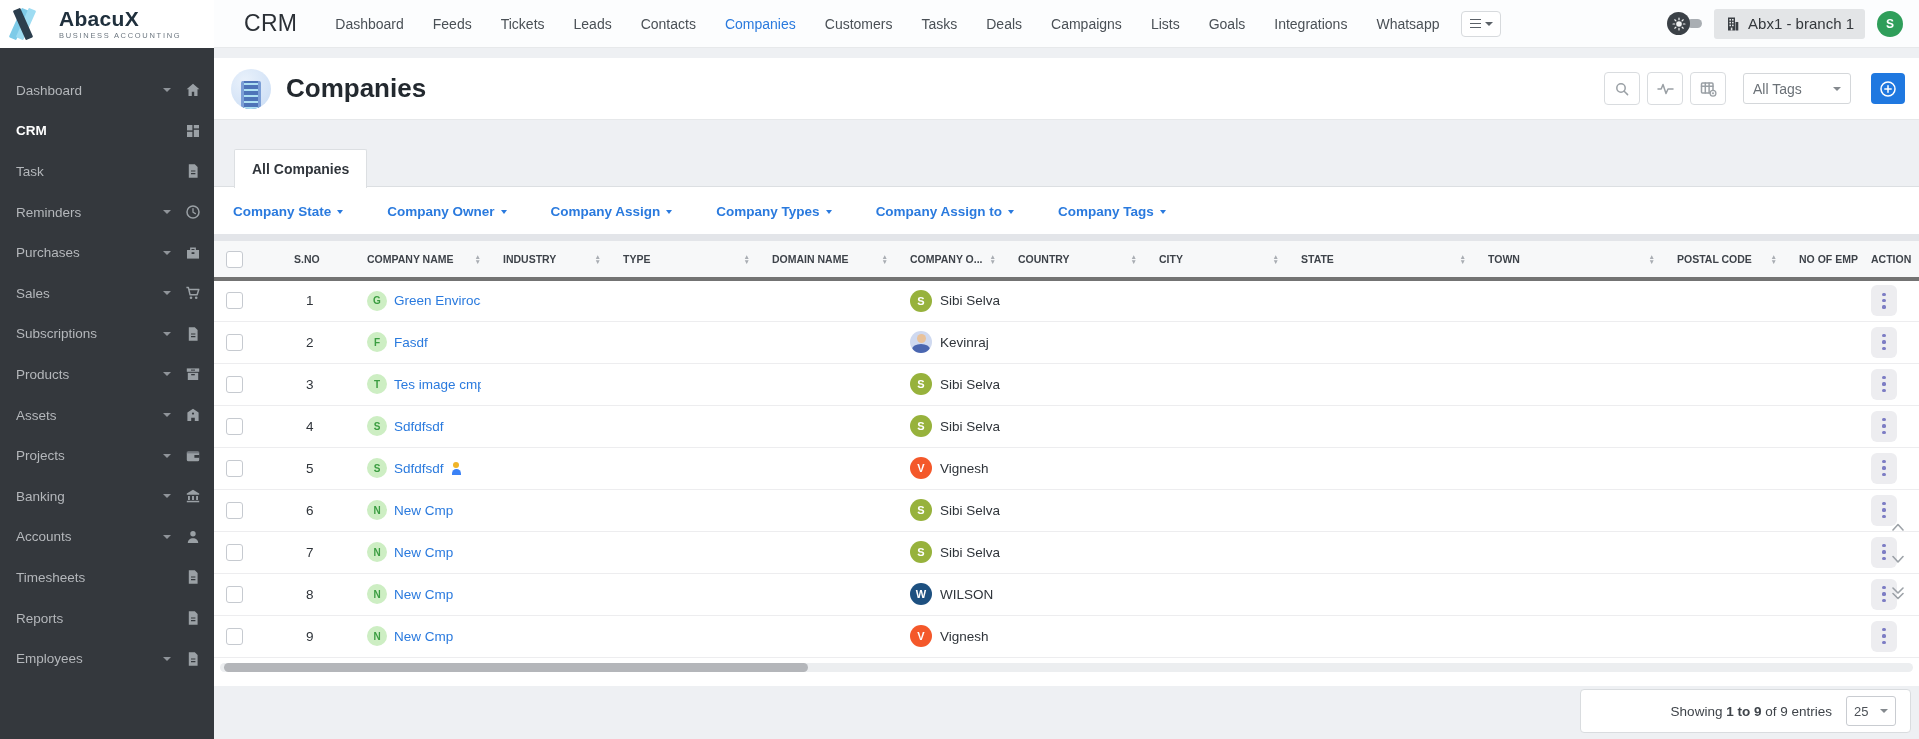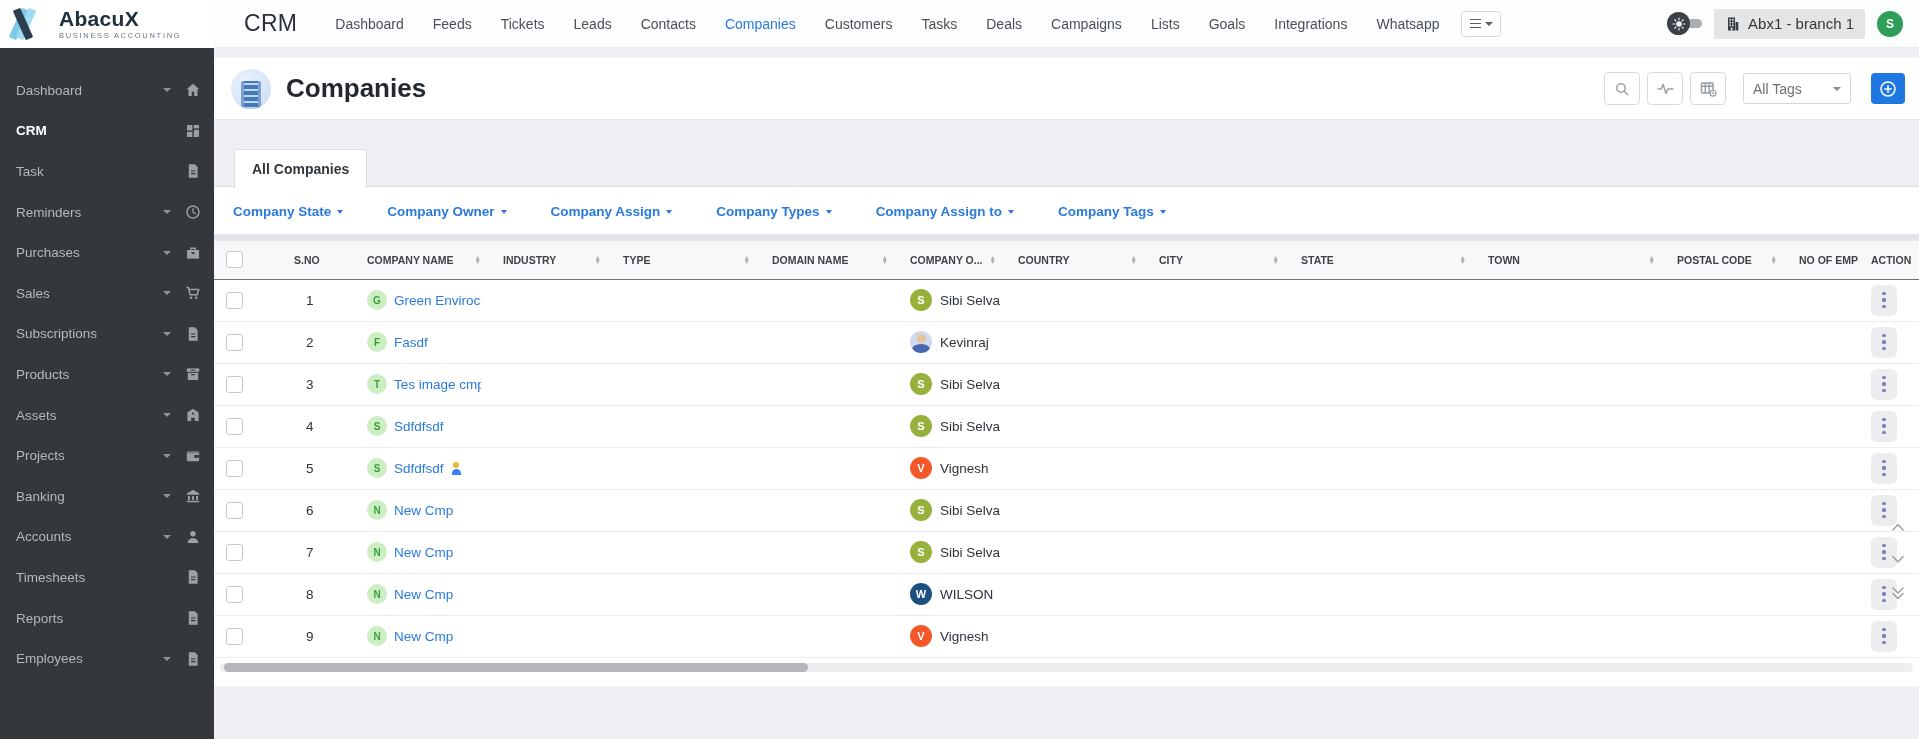--- a/index.html
+++ b/index.html
@@ -62,21 +62,21 @@
   .tab { position:absolute; left:20px; bottom:-1px; background:#fff; border:1px solid #dcdfe2; border-bottom:none; border-radius:2px 2px 0 0; padding:0 17px; height:39px; display:flex; align-items:center; font-size:14px; font-weight:bold; color:#31363c; cursor:pointer; }
 
   
   .card { position:absolute; top:186px; left:214px; right:0; height:500px; background:#ffffff; border-top:1px solid #dcdfe2; z-index:10; }
   .filters { display:flex; align-items:center; gap:44px; padding:17px 0 15px 19px; }
   .filter-link { display:flex; align-items:center; gap:6px; font-size:13.5px; font-weight:bold; color:#2a7ade; cursor:pointer; }
   .filter-link .caret-down { border-top-color:#2a7ade; border-left-width:3.5px; border-right-width:3.5px; border-top-width:4px; }
   .top-scrollstrip { height:7px; background:#e3e5e9; }
 
   table.grid { width:1705px; border-collapse:collapse; table-layout:fixed; }
-  .grid thead th { height:38px; background:#f7f8f9; border-bottom:1px solid #737373; font-size:10.5px; font-weight:bold; color:#3e434a; text-align:left; padding:0 10px 0 12px; white-space:nowrap; overflow:hidden; }
+  .grid thead th { height:38px; background:#f7f8f9; border-bottom:4px solid #737373; font-size:10.5px; font-weight:bold; color:#3e434a; text-align:left; padding:0 10px 0 12px; white-space:nowrap; overflow:hidden; }
   .grid thead th .th-inner { display:flex; align-items:center; justify-content:space-between; gap:4px; }
   .sort-icons { display:flex; flex-direction:column; line-height:.55; color:#a9adb3; font-size:9px; flex:0 0 auto; }
   .grid tbody td { height:42px; border-bottom:1px solid #ededef; font-size:13.5px; color:#2f343a; padding:0 10px 0 12px; white-space:nowrap; overflow:hidden; }
   .cb { width:17px; height:17px; border:1px solid #c6cad0; border-radius:3px; background:#fff; cursor:pointer; }
   .sno-h { padding-left:26px !important; }
   .sno-cell { padding-left:38px !important; color:#32373d; }
   .company-cell { display:flex; align-items:center; gap:7px; }
   .c-avatar { width:20px; height:20px; border-radius:50%; background:#cdeec3; color:#3b9d41; font-size:10px; font-weight:bold; display:flex; align-items:center; justify-content:center; flex:0 0 auto; }
   .c-link { color:#2a7ade; text-decoration:none; cursor:pointer; overflow:hidden; white-space:nowrap; max-width:97px; display:inline-block; }
   .person-badge { position:relative; width:11px; height:13px; display:inline-block; flex:0 0 auto; }
@@ -890,14 +890,23 @@
         </svg>
     </span>
     <span class="scroll-float" style="top:398px">
       <svg width="18" height="17" viewBox="0 0 18 17">
           <polyline points="4,3 9,8 14,3" fill="none" stroke="#8d939a" stroke-width="1.6" stroke-linecap="round" stroke-linejoin="round"></polyline>
           <polyline points="4,8.5 9,13.5 14,8.5" fill="none" stroke="#8d939a" stroke-width="1.6" stroke-linecap="round" stroke-linejoin="round"></polyline>
         </svg>
     </span>
   </div>
 
+  <div class="paging-box">
+    <span class="paging-text">
+      <span>Showing</span> <b>1 to 9</b> <span>of 9 entries</span>
+    </span>
+    <div class="size-select">
+      <span class="txt">25</span>
+      <span class="caret-down"></span>
+    </div>
+  </div>
 
 </div>
 
 </body></html>

